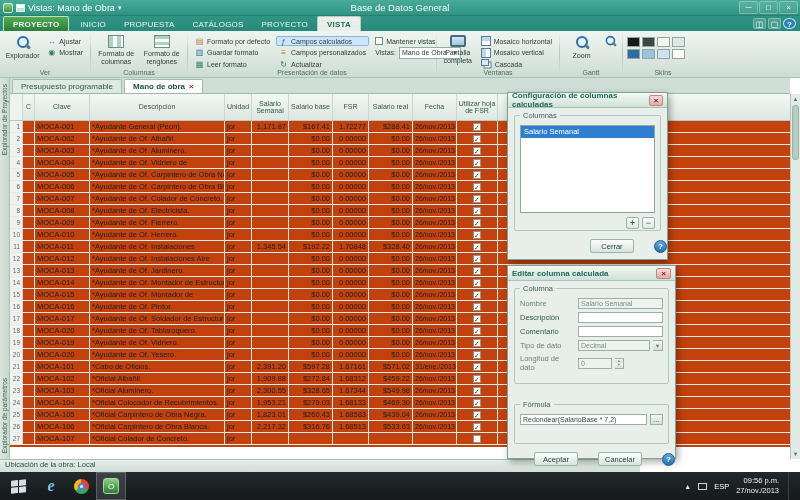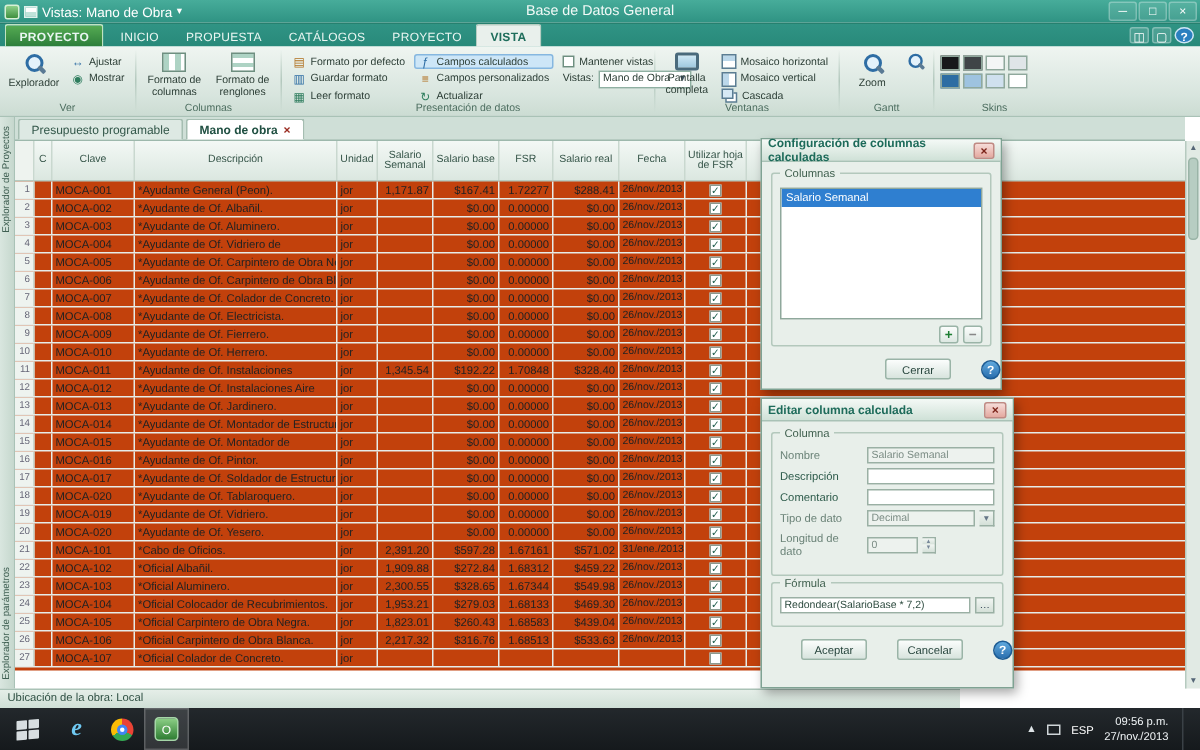--- a/index.html
+++ b/index.html
@@ -789,21 +789,21 @@
       </div>
       <div class="frow" style="margin-bottom:0">
         <span class="flabel">Longitud de dato</span>
         <span class="field dis sm">0</span>
         <span class="spin">
           <span>▴</span>
           <span>▾</span>
         </span>
       </div>
     </div>
-    <div class="gbox" style="height:30px;margin-top:4px">
+    <div class="gbox" style="height:40px;margin-top:20px">
       <span class="gbox-lg">Fórmula</span>
       <div class="frow" style="margin-bottom:0">
         <span class="field">Redondear(SalarioBase * 7,2)</span>
         <span class="dotsbtn">…</span>
       </div>
     </div>
     <div class="dlg-btnrow">
       <span class="btn">Aceptar</span>
       <span class="btn">Cancelar</span>
       <span class="helpbtn">?</span>

